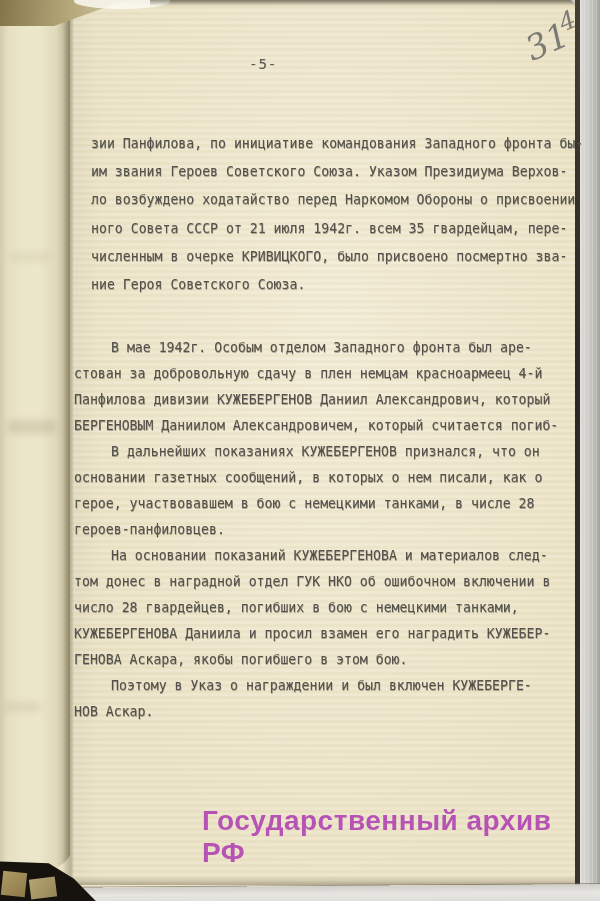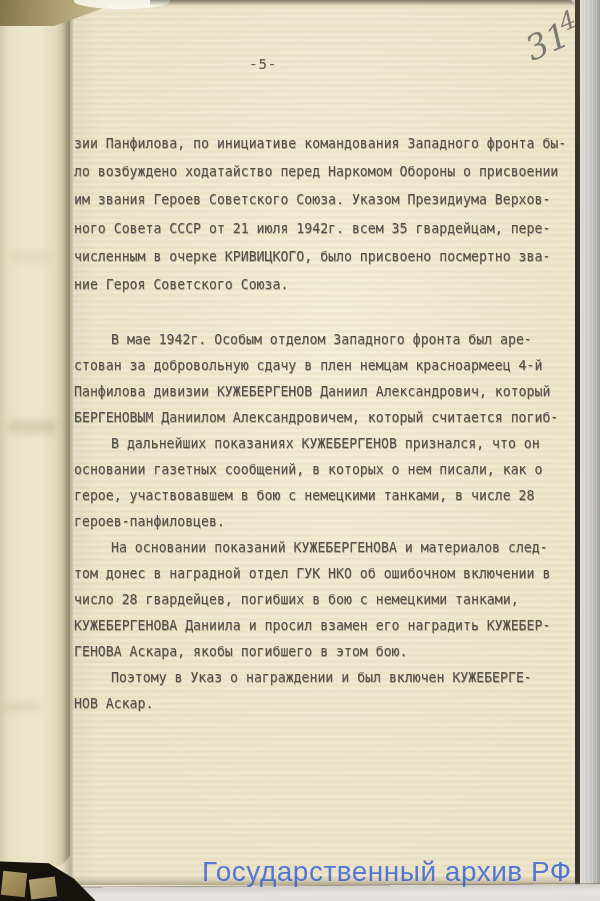--- a/index.html
+++ b/index.html
@@ -88,36 +88,36 @@
     text-shadow:0.4px 0.4px 0.6px rgba(85,81,74,0.5);
   }
   .typewriter {
     position:absolute; left:74px; top:130px; width:497px; z-index:10;
     font-size:13.2px; color:#55514a; letter-spacing:0;
     text-shadow:0.4px 0.5px 0.6px rgba(85,81,74,0.45);
     white-space:nowrap;
   }
   .para.first .line { height:28.2px; line-height:28.2px; }
   .para .line { height:26px; line-height:26px; }
-  .para.first { margin-bottom:28px; }
+  .para.first { margin-bottom:36px;padding-left:17px; }
   .line.indent { padding-left:37px; }
   
   .handwriting {
     position:absolute; left:524px; top:14px; z-index:10;
     transform:rotate(-24deg);
     font-family:"DejaVu Serif", serif; font-style:italic;
     font-size:34px; color:#7c7a74;
   }
   .handwriting .sup { font-size:25px; vertical-align:14px; margin-left:-3px; }
   
   .watermark {
-    position:absolute; left:202px; top:856px; z-index:11;
+    position:absolute; left:202px; top:805px; z-index:11;
     font-family:"Liberation Sans", sans-serif;
-    font-size:28px; font-weight:400; letter-spacing:0.5px;
-    color:#1d4ed8; opacity:0.72;
+    font-size:28px; font-weight:700; letter-spacing:0.5px;
+    color:#a21caf; opacity:0.72;
   }
 </style>
 </head>
 <body>
 
 <div class="scan">
 
   <div class="left-page">
     <div class="smudge smudge-c"></div>
   </div>
@@ -141,22 +141,22 @@
   <div class="frag frag-1"></div>
   <div class="frag frag-2"></div>
 
   <div class="handwriting"><span>31</span><span class="sup">4</span></div>
 
   <div class="page-number">-5-</div>
 
   <div class="typewriter">
     <div class="para first">
       <div class="line">зии Панфилова, по инициативе командования Западного фронта бы-</div>
+      <div class="line">им звания Героев Советского Союза. Указом Президиума Верхов-</div>
       <div class="line">ло возбуждено ходатайство перед Наркомом Обороны о присвоении</div>
-      <div class="line">им звания Героев Советского Союза. Указом Президиума Верхов-</div>
       <div class="line">ного Совета СССР от 21 июля 1942г. всем 35 гвардейцам, пере-</div>
       <div class="line">численным в очерке КРИВИЦКОГО, было присвоено посмертно зва-</div>
       <div class="line">ние Героя Советского Союза.</div>
     </div>
     <div class="para">
       <div class="line indent">В мае 1942г. Особым отделом Западного фронта был аре-</div>
       <div class="line">стован за добровольную сдачу в плен немцам красноармеец 4-й</div>
       <div class="line">Панфилова дивизии КУЖЕБЕРГЕНОВ Даниил Александрович, который</div>
       <div class="line">БЕРГЕНОВЫМ Даниилом Александровичем, который считается погиб-</div>
     </div>

